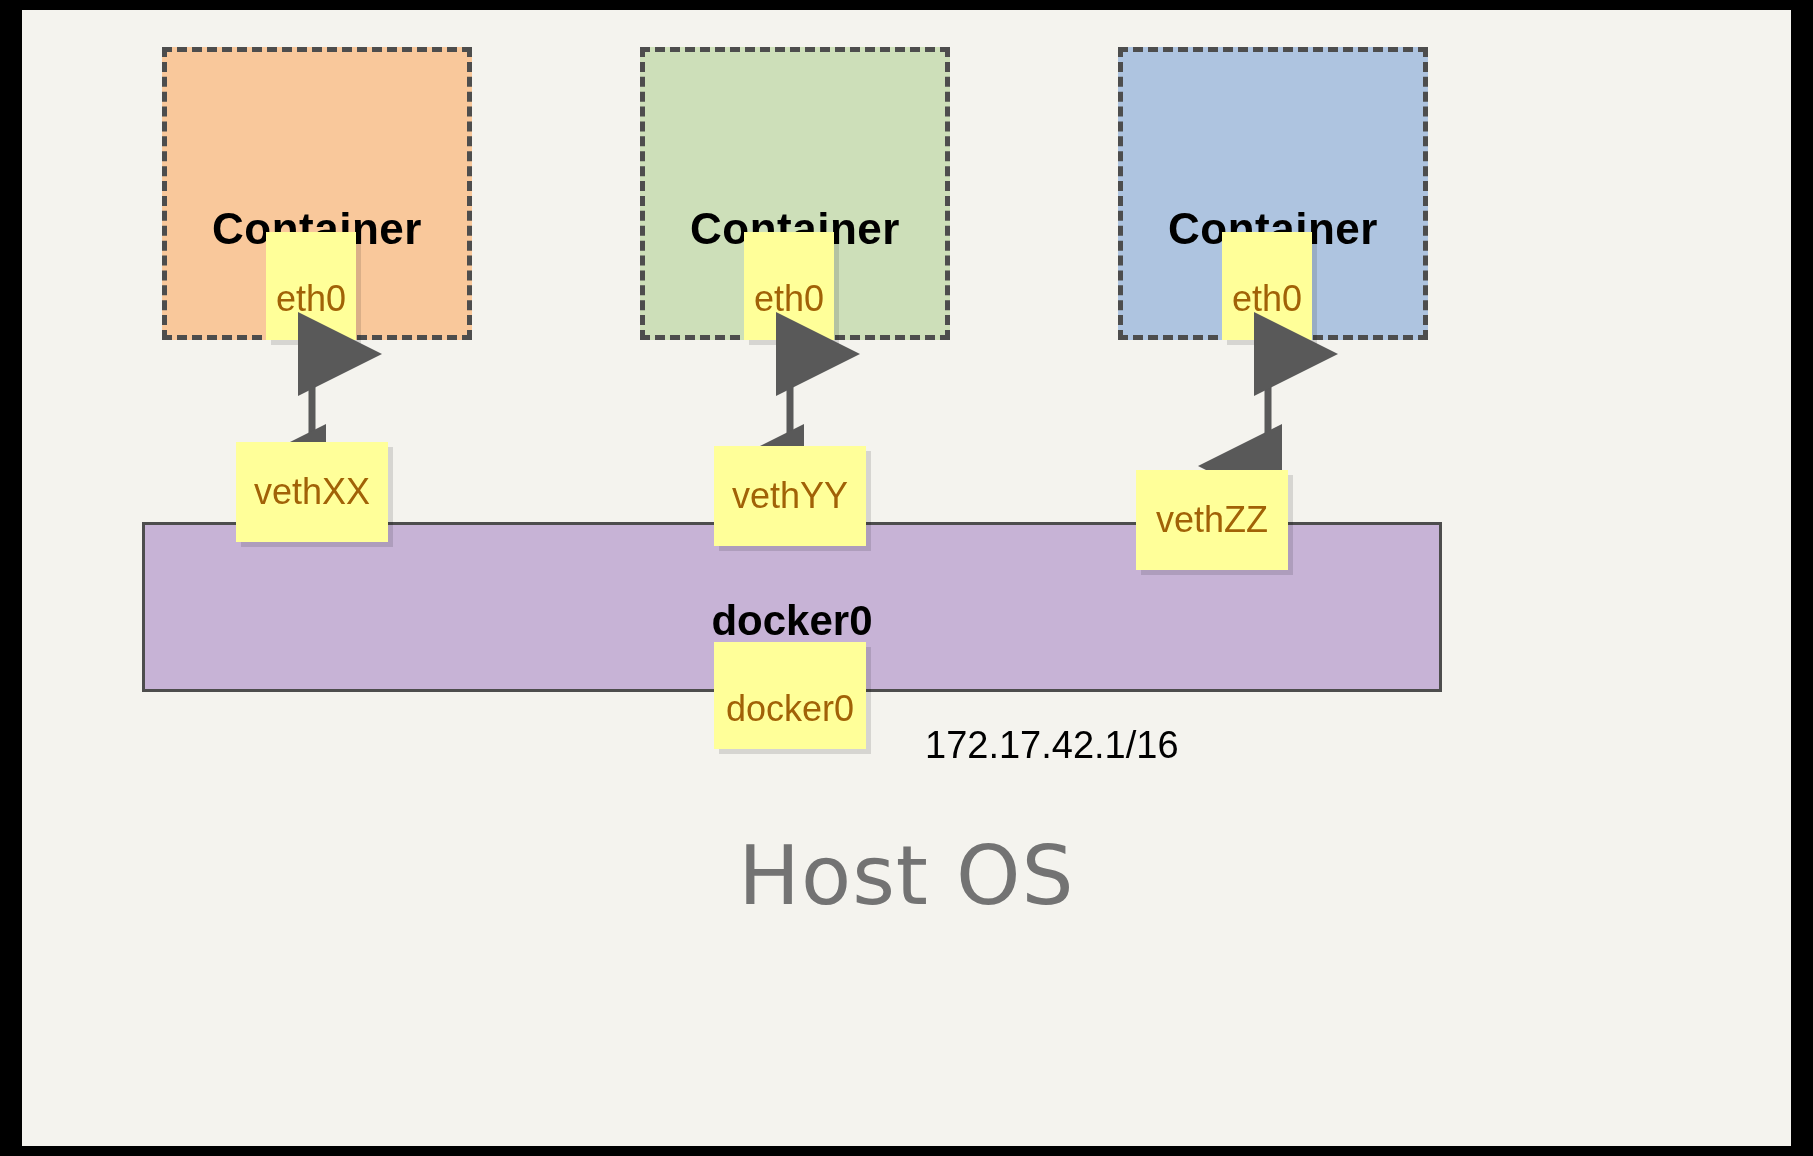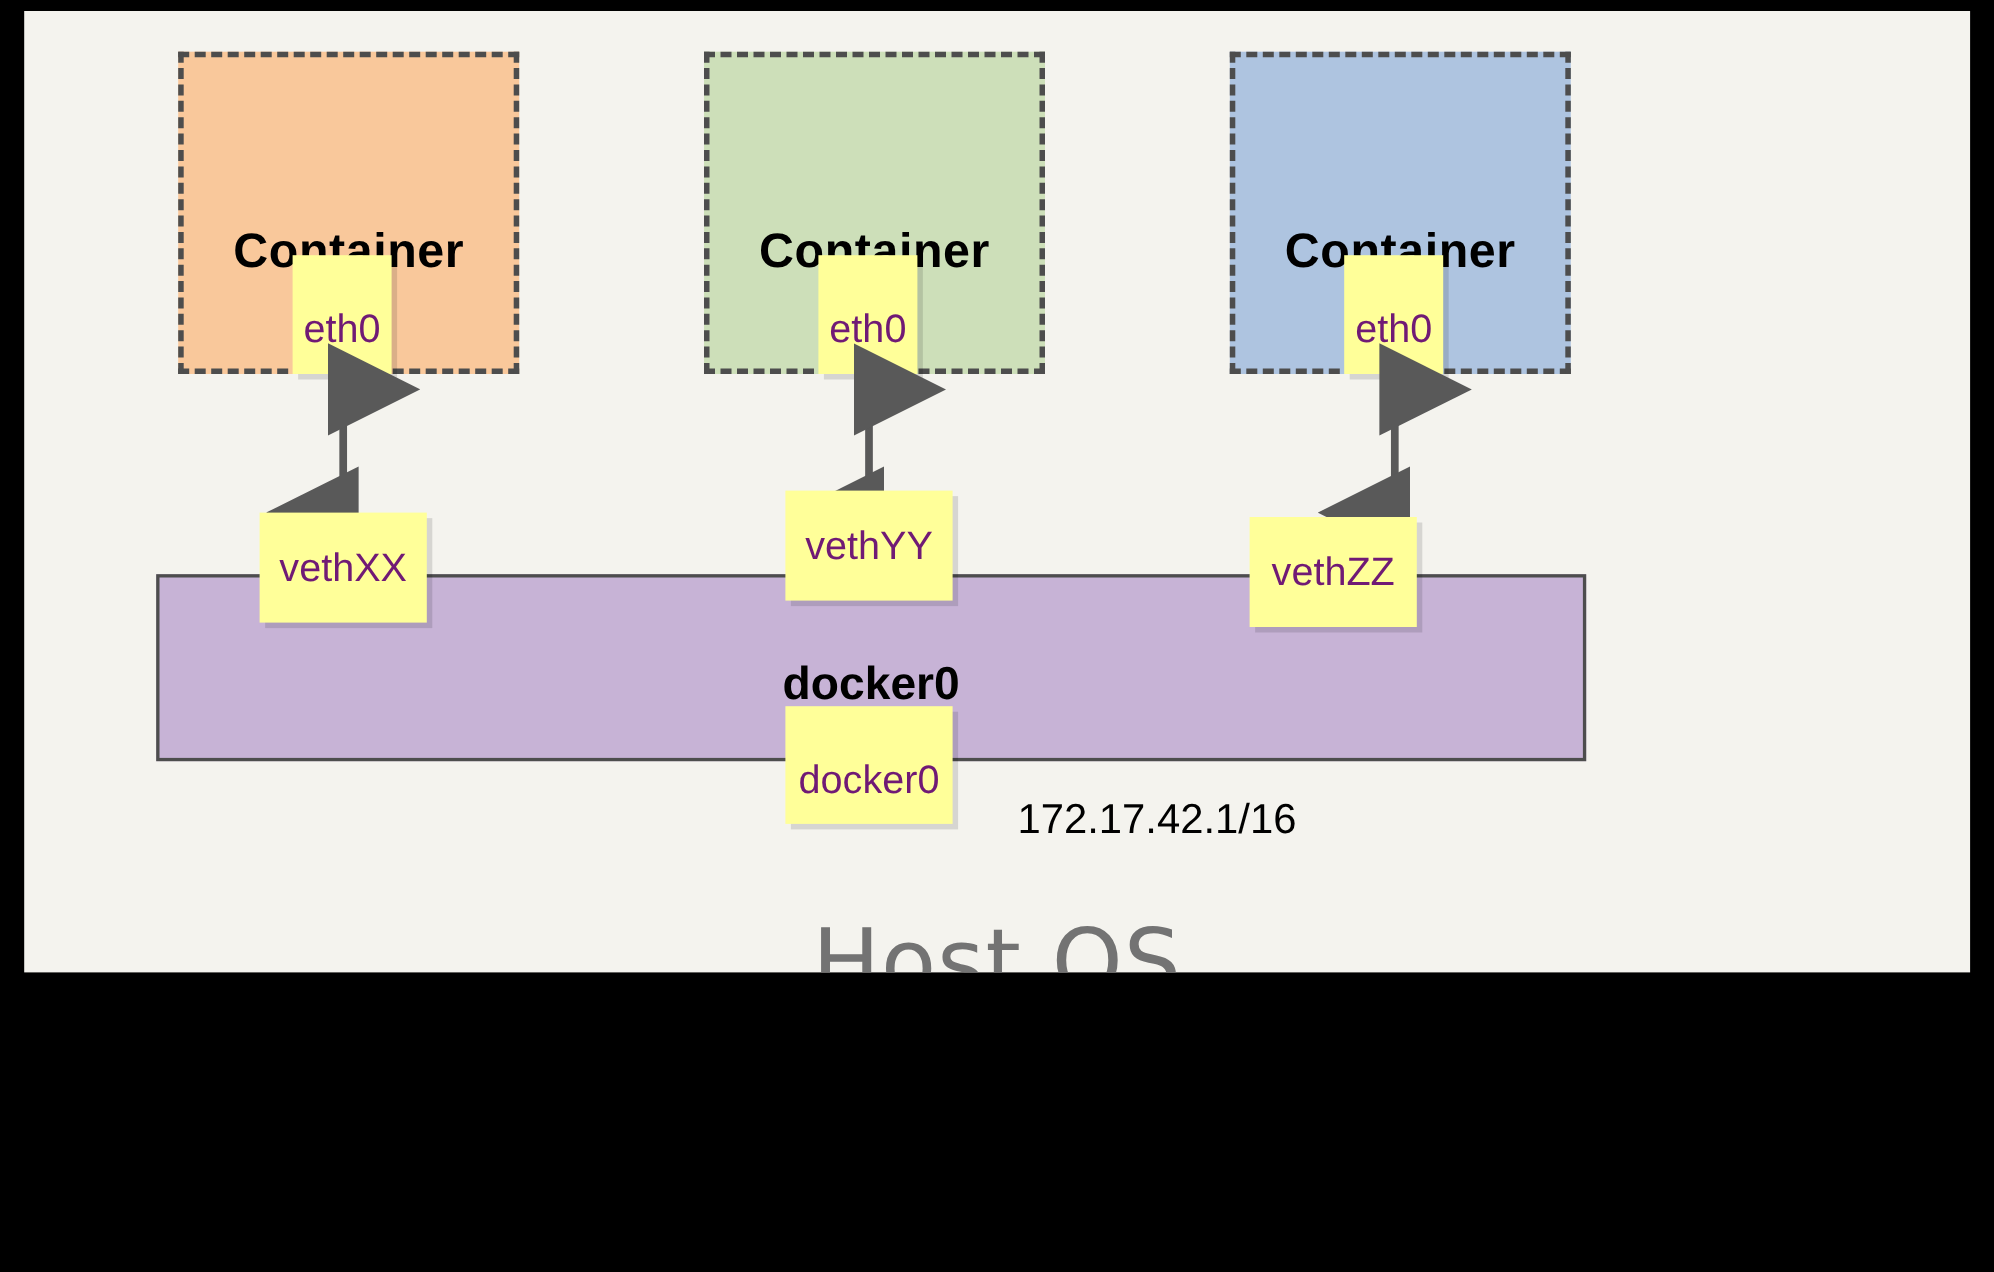--- a/index.html
+++ b/index.html
@@ -21,21 +21,21 @@
     width: 1813px;
     height: 1156px;
     background: #000000;
     box-sizing: border-box;
   }
   #canvas {
     position: absolute;
     left: 22px;
     top: 10px;
     width: 1769px;
-    height: 874px;
+    height: 1136px;
     background: #f4f3ee;
     overflow: hidden;
   }
 
   
   .container-box {
     position: absolute;
     border: 5px dashed #4d4d4d;
     box-sizing: border-box;
   }
@@ -54,21 +54,21 @@
   
   .yellow-box {
     position: absolute;
     background: #ffff99;
     box-shadow: 5px 5px 0 0 rgba(0,0,0,0.12);
     box-sizing: border-box;
     display: flex;
     align-items: center;
     justify-content: center;
     font-size: 36px;
-    color: #701a75;
+    color: #a16207;
     font-family: "Liberation Sans", sans-serif;
     line-height: 1;
   }
 
   
   .arrow-svg {
     position: absolute;
     overflow: visible;
   }
 
@@ -172,21 +172,21 @@
           <polygon points="6,12 0,0 12,0" fill="#595959"></polygon>
         </marker>
       </defs>
       <line x1="21" y1="14" x2="21" y2="126" stroke="#595959" stroke-width="7" marker-start="url(#arrowhead-up-3)" marker-end="url(#arrowhead-down-3)"></line>
     </svg>
 
     <div id="docker0-bar" style="left:120px; top:512px; width:1300px; height:170px;">
       <div id="docker0-bar-label" style="top:72px;">docker0</div>
     </div>
 
-    <div class="yellow-box" style="left:214px; top:456px; width:152px; height:100px;">
+    <div class="yellow-box" style="left:214px; top:432px; width:152px; height:100px;">
       <span>vethXX</span>
     </div>
 
     <div class="yellow-box" style="left:692px; top:436px; width:152px; height:100px;">
       <span>vethYY</span>
     </div>
 
     <div class="yellow-box" style="left:1114px; top:460px; width:152px; height:100px;">
       <span>vethZZ</span>
     </div>

